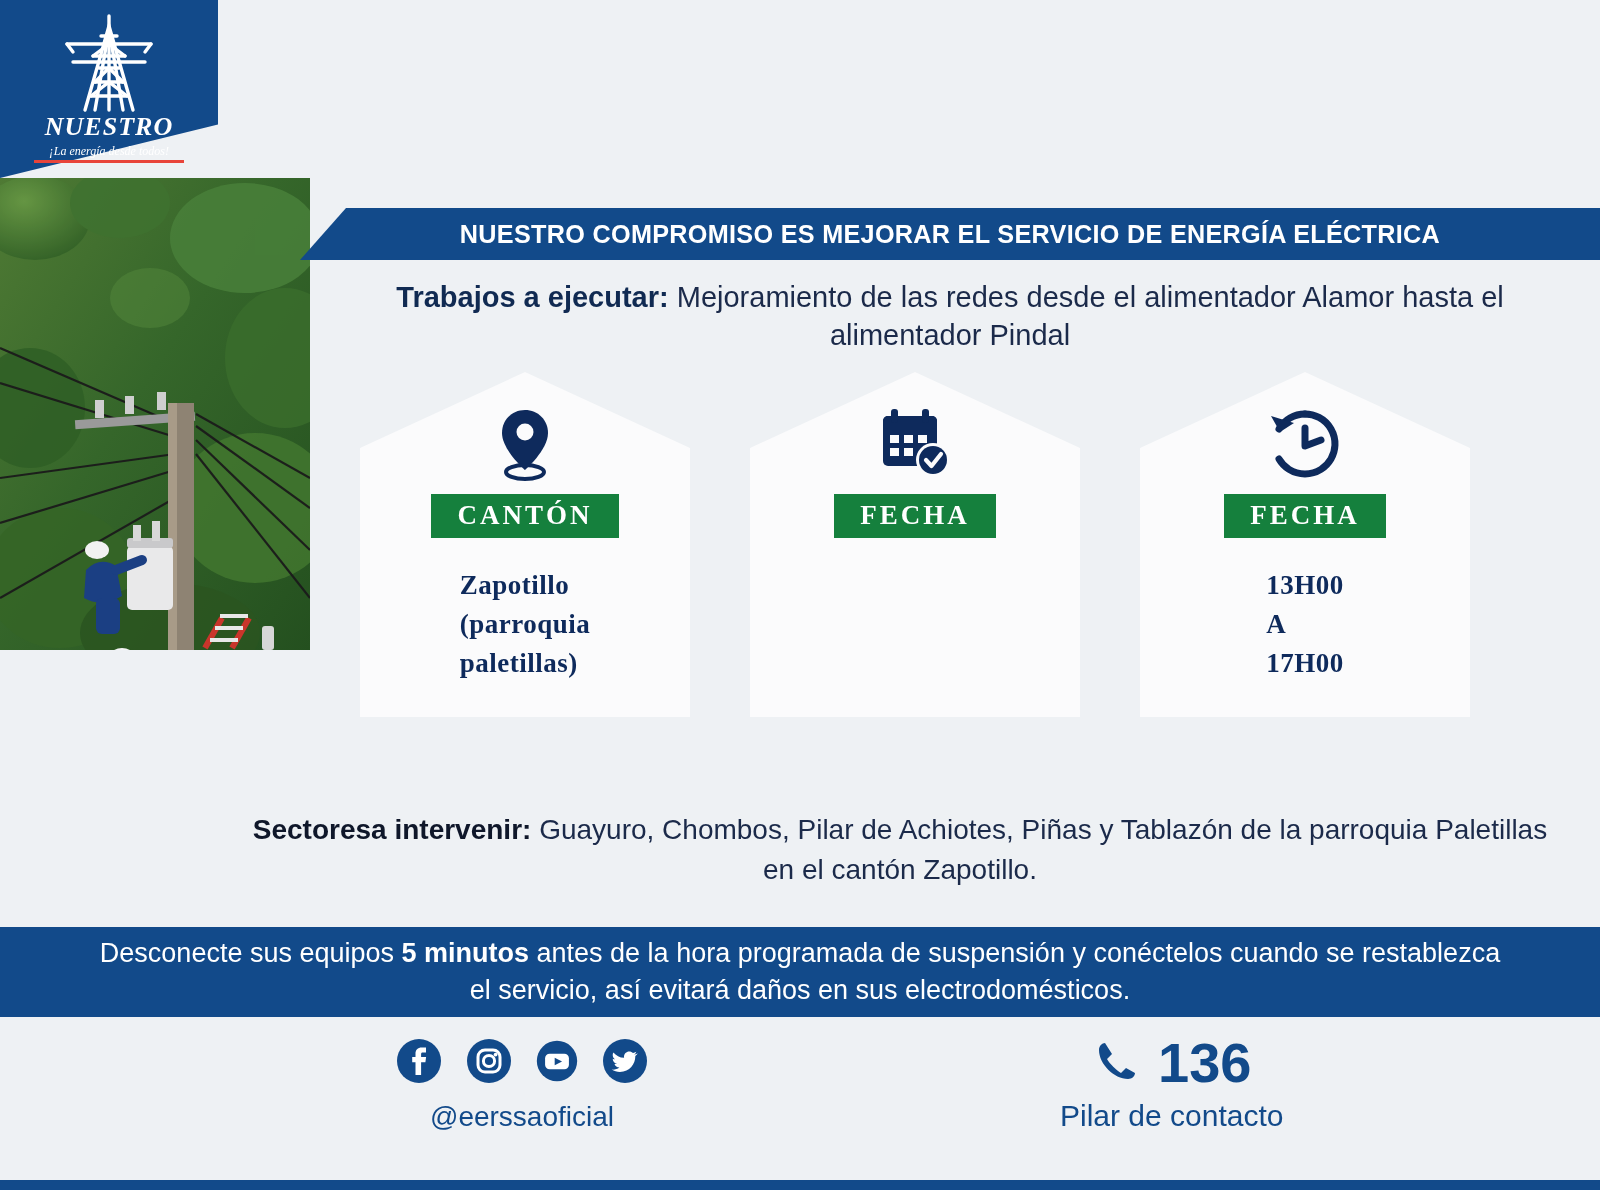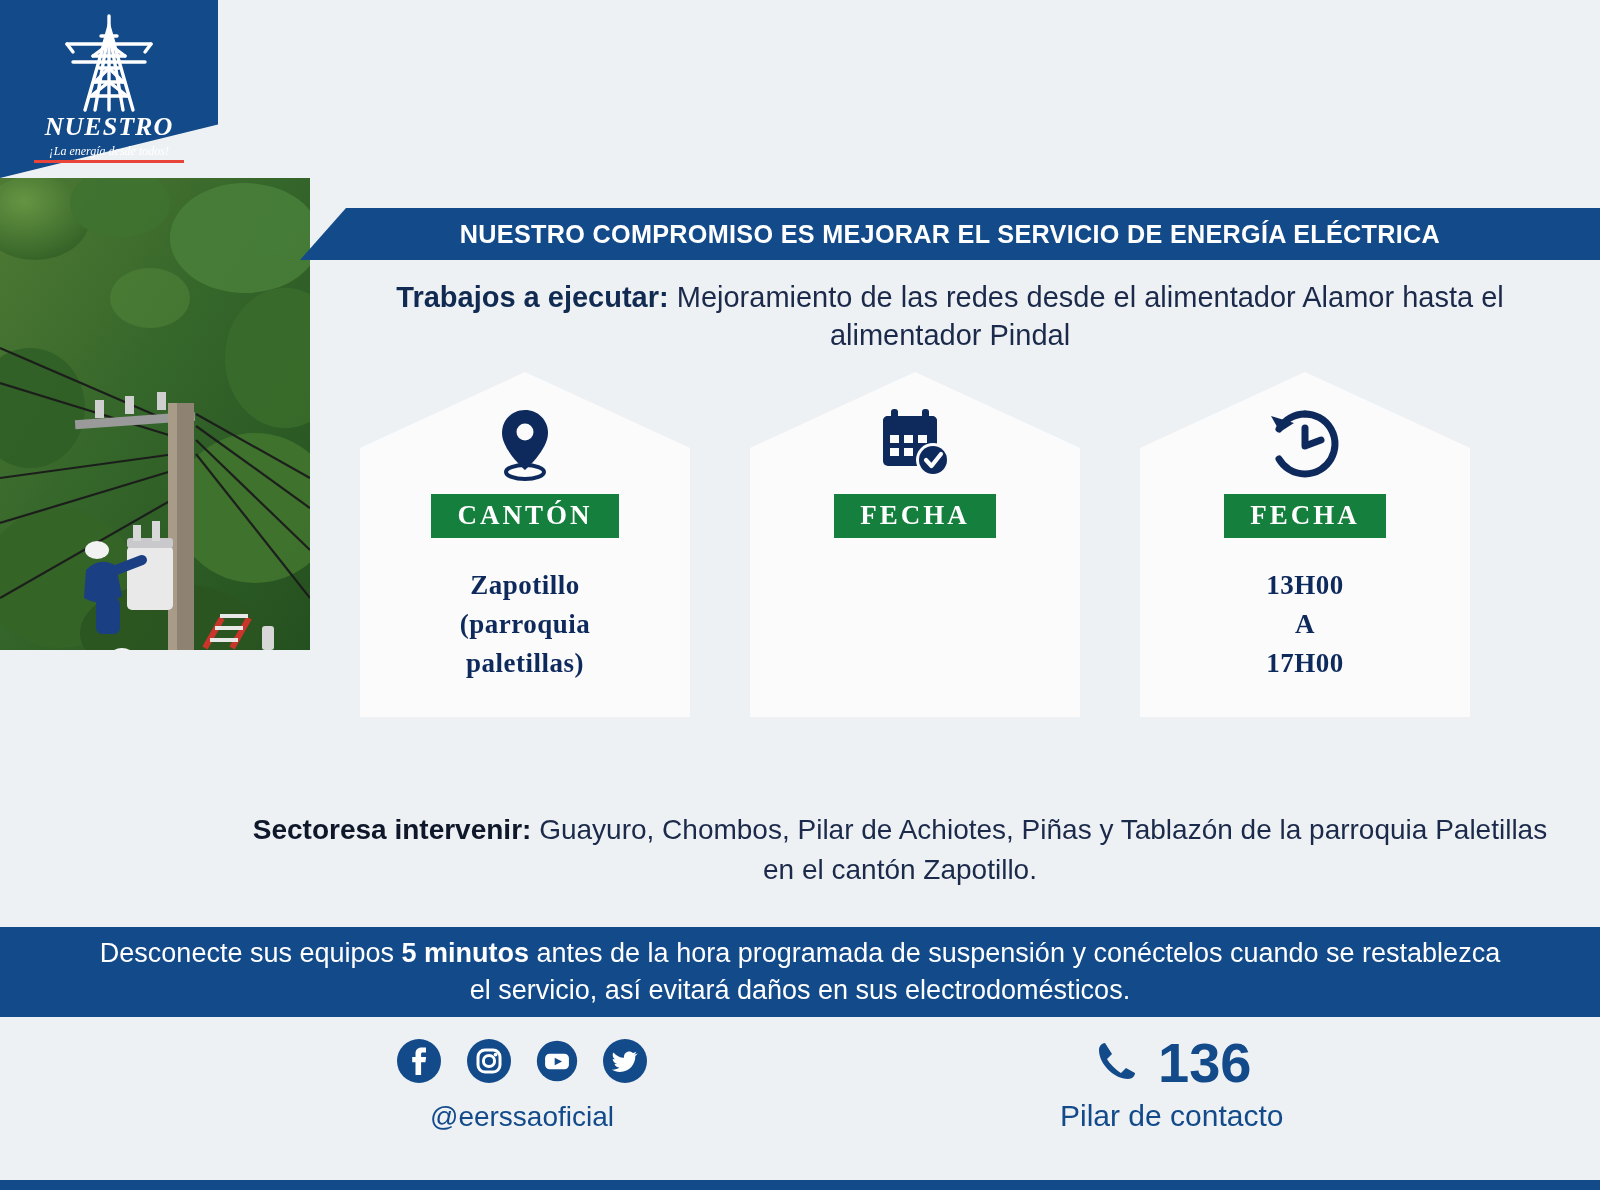--- a/index.html
+++ b/index.html
@@ -149,21 +149,20 @@
     background: #15803d;
     color: #fff;
     font-family: "Liberation Serif", serif;
     font-weight: bold;
     font-size: 27px;
     letter-spacing: 3px;
     padding: 6px 26px 7px 26px;
   }
   .card-body {
     margin-top: 28px;
-    text-align: center;
     color: #0e2a5c;
     font-family: "Liberation Serif", serif;
     font-weight: bold;
     font-size: 27px;
     line-height: 1.45;
     letter-spacing: 0.5px;
   }
   .card-body div { white-space: nowrap; }
 
   

